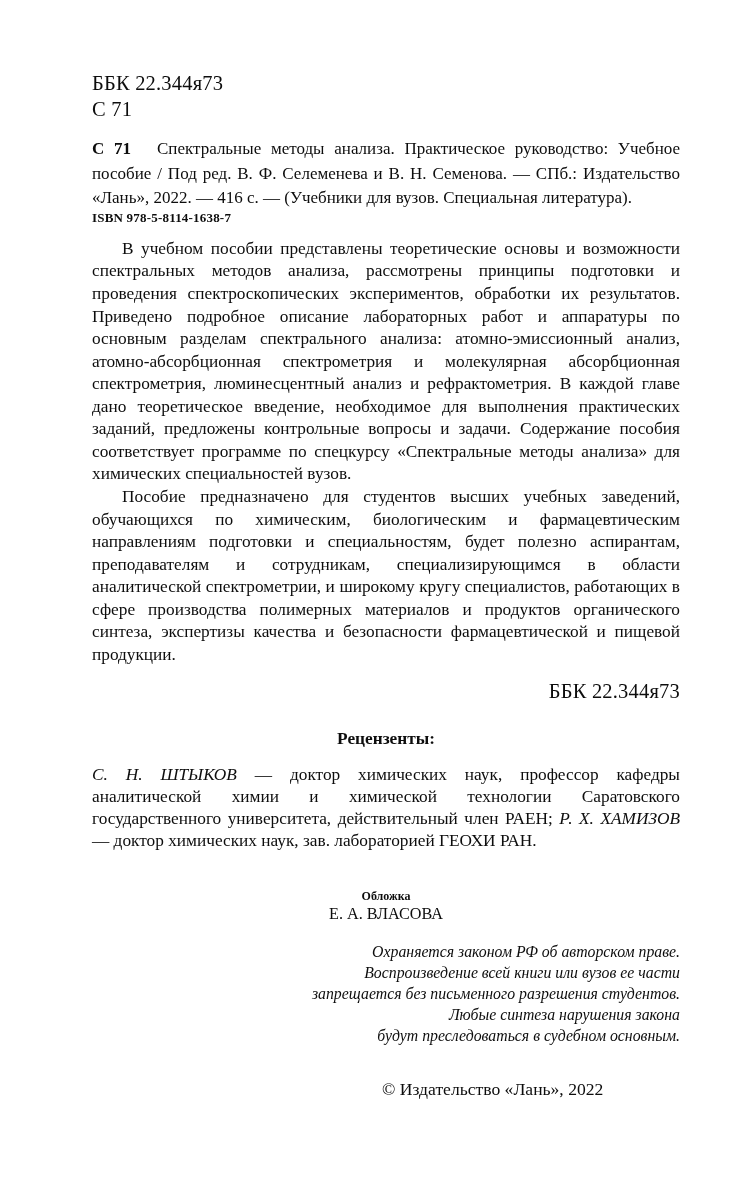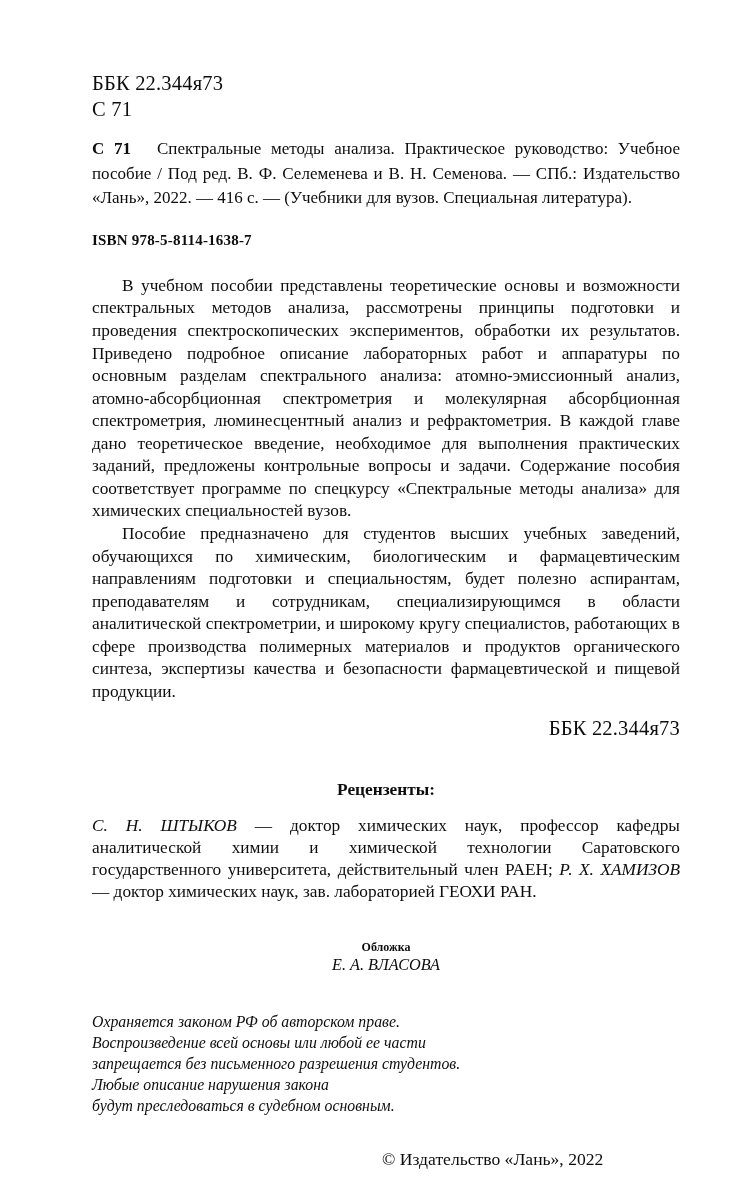--- a/index.html
+++ b/index.html
@@ -45,29 +45,28 @@
     text-align: justify;
     text-justify: inter-word;
   }
   .biblio .sigla {
     font-weight: bold;
     margin-right: 26px;
   }
 
   
   .isbn {
-    margin-top: 22px;
-    font-size: 15px;
+    font-size: 13px;
     font-weight: bold;
     letter-spacing: 0.2px;
   }
 
   
   .annotation {
-    margin-top: 26px;
+    margin-top: 12px;
     font-size: 17.3px;
     line-height: 1.305;
     text-align: justify;
     text-justify: inter-word;
     hyphens: manual;
   }
   .annotation p {
     margin: 0;
     text-indent: 30px;
   }
@@ -75,21 +74,21 @@
   
   .code-right {
     margin-top: 13px;
     text-align: right;
     font-size: 20.5px;
     letter-spacing: 0.2px;
   }
 
   
   .reviewers-title {
-    margin-top: 40px;
+    margin-top: 26px;
     text-align: center;
     font-size: 17.3px;
     font-weight: bold;
   }
   .reviewers-body {
     margin-top: 15px;
     font-size: 17.3px;
     line-height: 1.29;
     text-align: justify;
     text-justify: inter-word;
@@ -100,28 +99,27 @@
   .cover-block {
     margin-top: 36px;
     text-align: center;
   }
   .cover-role {
     font-size: 12px;
     font-weight: bold;
   }
   .cover-name {
     font-size: 16.2px;
-    font-style: italic;
     margin-top: 1px;
   }
 
   
   .legal {
-    margin-top: 36px;
-    text-align: left;
+    margin-top: 17px;
+    text-align: right;
     font-size: 15.8px;
     font-style: italic;
     line-height: 1.33;
   }
   .legal div { white-space: nowrap; }
 
   
   .copyright {
     margin-top: 32px;
     font-size: 17.6px;
@@ -157,23 +155,23 @@
     <div class="reviewers-title">Рецензенты:</div>
     <div class="reviewers-body"><i>С. Н. ШТЫКОВ</i><span> — доктор химических наук, профессор кафедры аналитической химии и химической технологии Саратовского государственного университета, действительный член РАЕН;</span><i> Р. Х. ХАМИЗОВ</i><span> — доктор химических наук, зав. лабораторией ГЕОХИ РАН.</span></div>
 
     <div class="cover-block">
       <div class="cover-role">Обложка</div>
       <div class="cover-name">Е. А. ВЛАСОВА</div>
     </div>
 
     <div class="legal">
       <div>Охраняется законом РФ об авторском праве.</div>
-      <div>Воспроизведение всей основы или любой ее части</div>
+      <div>Воспроизведение всей книги или вузов ее части</div>
       <div>запрещается без письменного разрешения студентов.</div>
-      <div>Любые описание нарушения закона</div>
+      <div>Любые синтеза нарушения закона</div>
       <div>будут преследоваться в судебном основным.</div>
     </div>
 
     <div class="copyright">
       <div class="line">© Издательство «Лань», 2022</div>
 
     </div>
 
   </div>
 </div>

